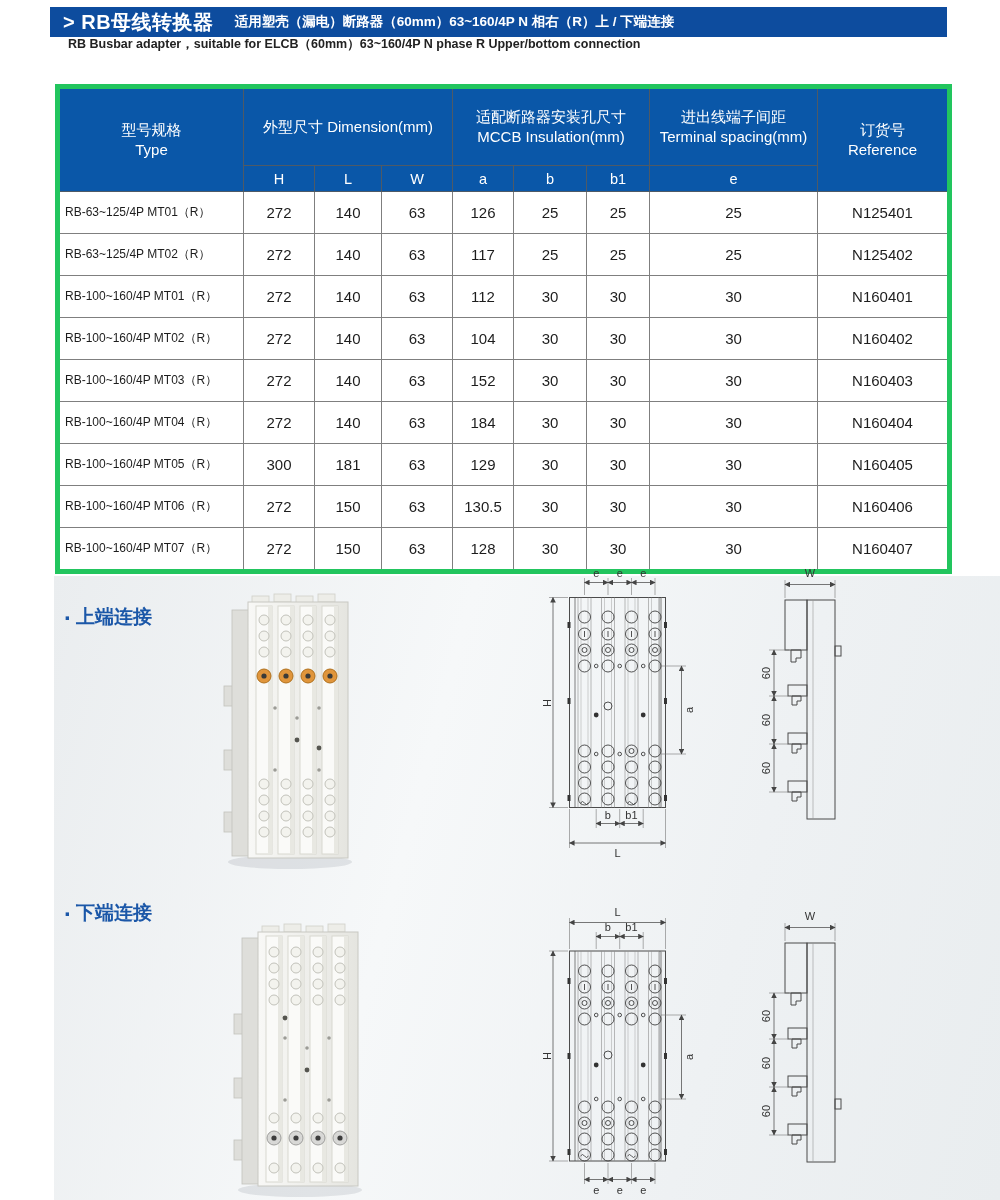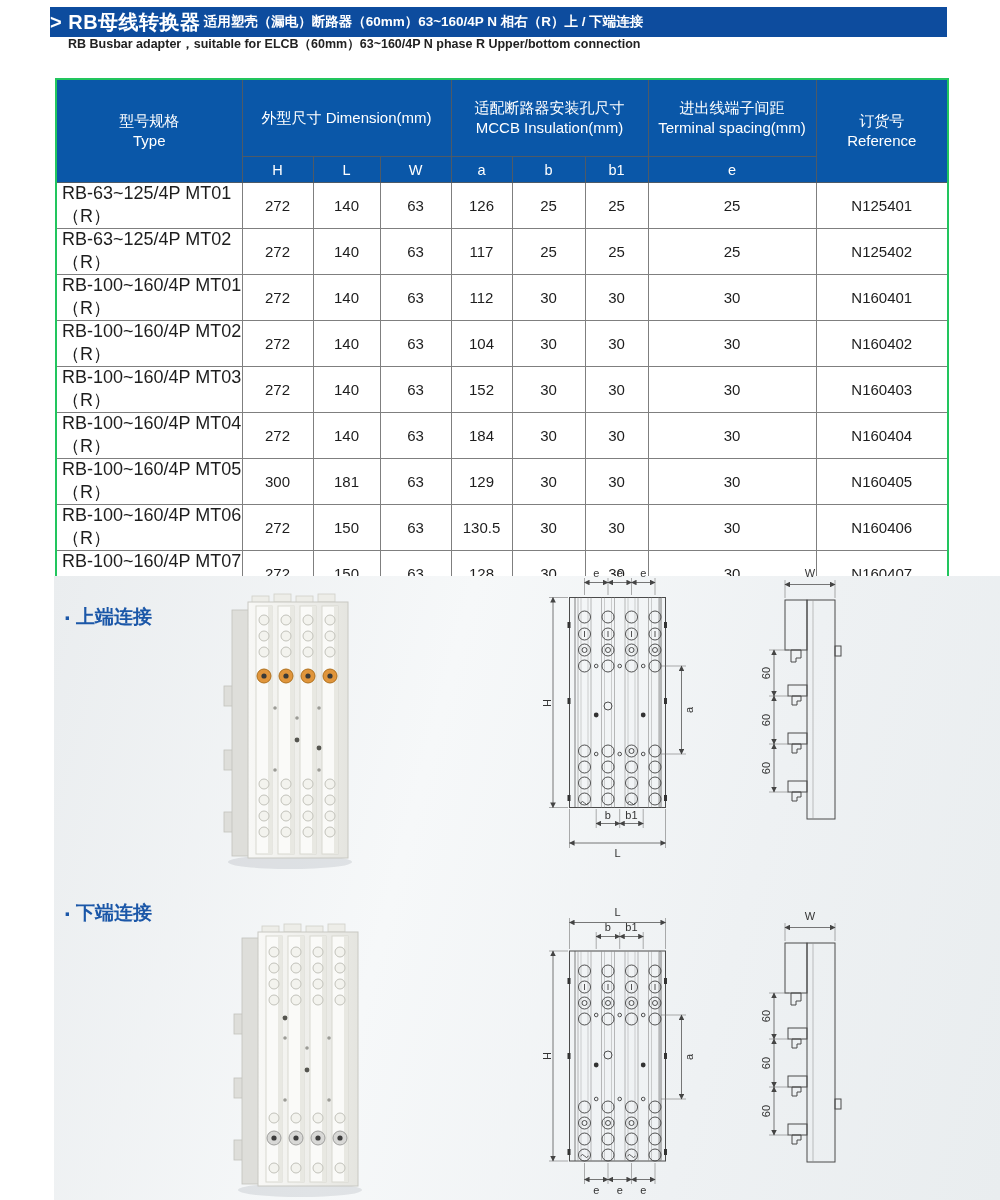--- a/index.html
+++ b/index.html
@@ -5,43 +5,43 @@
   html,body{margin:0;padding:0;}
   body{
     width:1000px;height:1200px;position:relative;background:#ffffff;
     font-family:"Liberation Sans","DejaVu Sans",sans-serif;
     -webkit-font-smoothing:antialiased;overflow:hidden;
   }
   
   .banner{
     position:absolute;left:50px;top:7px;width:897px;height:30px;
     background:#0d4c9e;color:#fff;display:flex;align-items:center;
-    box-sizing:border-box;white-space:nowrap;
+    padding-left:13px;box-sizing:border-box;white-space:nowrap;
   }
   .banner .big{font-size:20px;font-weight:bold;letter-spacing:0.5px;}
-  .banner .small{font-size:13.5px;font-weight:bold;margin-left:3px;}
+  .banner .small{font-size:13.5px;font-weight:bold;margin-left:21px;}
   .subtitle{
     position:absolute;left:68px;top:36px;font-size:12.5px;font-weight:bold;color:#222;
   }
   
   table.spec{
-    position:absolute;left:55px;top:78px;width:892px;
-    border-collapse:collapse;table-layout:fixed;border:2px solid #22c55e;
+    position:absolute;left:55px;top:84px;width:892px;
+    border-collapse:collapse;table-layout:fixed;border:5px solid #22c55e;
   }
   table.spec th{
     background:#0a57a8;color:#fff;font-weight:normal;
     border:1px solid #4e5a66;font-size:15px;line-height:20px;padding:0;
   }
   table.spec tr.group th{height:76px;}
   table.spec tr.sub th{height:25px;font-size:14.5px;}
   table.spec td{
     border:1px solid #7f7f7f;height:41px;text-align:center;
     font-size:15px;color:#1d1d1d;padding:0;background:#fff;
   }
-  table.spec td.type-col{text-align:left;padding-left:5px;font-size:18px;}
+  table.spec td.type-col{text-align:left;padding-left:5px;font-size:12px;}
   
   .panel{
     position:absolute;left:54px;top:576px;width:946px;height:624px;
     background:linear-gradient(105deg,#eaedef 0%,#f6f8f9 38%,#eef1f3 70%,#e9edef 100%);
   }
   .section-label{
     position:absolute;left:64px;color:#1b57a8;font-weight:bold;font-size:19px;
     display:flex;align-items:center;white-space:nowrap;
   }
   .section-label .bullet{font-size:24px;margin-right:4px;line-height:19px;}

